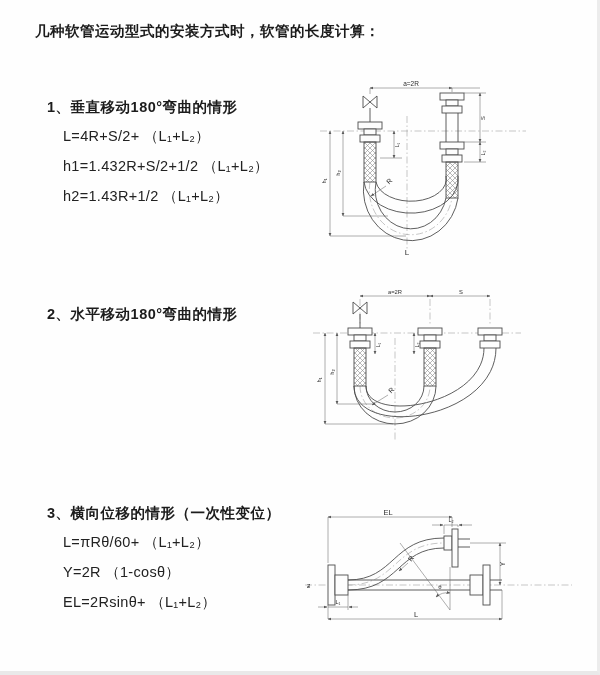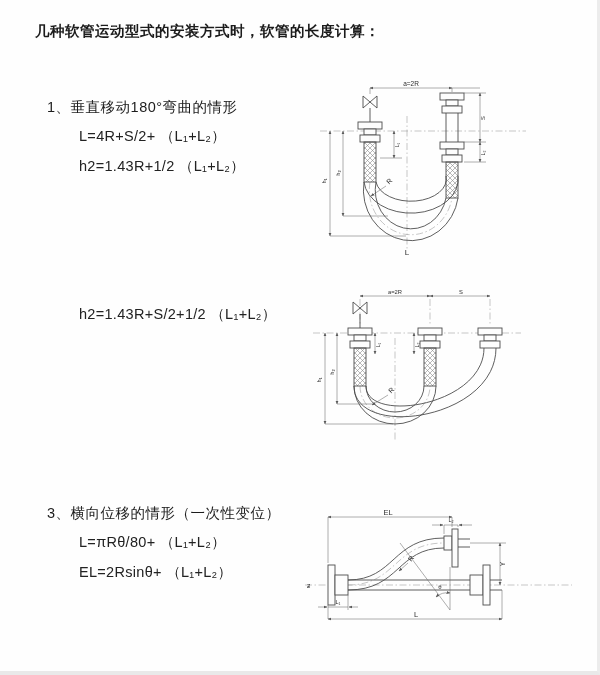--- a/index.html
+++ b/index.html
@@ -2,50 +2,52 @@
 <html><head>
 <meta charset="utf-8">
 <style>
   html,body{margin:0;padding:0;background:#fff;}
   .page{position:relative;width:600px;height:675px;background:#fefefe;
         font-family:"Liberation Sans", sans-serif;overflow:hidden;box-sizing:border-box;
         border-right:3px solid #ececec;border-bottom:4px solid #e9e9e9;padding-left:8px;}
   .title{position:absolute;left:35px;top:22px;font-size:14.5px;font-weight:bold;
          color:#1c1c1c;letter-spacing:.5px;}
   .sec{position:absolute;left:47px;color:#1c1c1c;}
-  .sec .heading{font-size:14.5px;font-weight:normal;letter-spacing:.5px;margin:0 0 10px 0;}
-  .sec .formula{font-size:14.5px;color:#222;margin:0 0 11px 32px;letter-spacing:.3px;}
+  .sec .heading{font-size:14.5px;font-weight:bold;letter-spacing:.5px;margin:0 0 10px 0;}
+  .sec .formula{font-size:14.5px;color:#222;margin:0 0 11px 16px;letter-spacing:.3px;}
   svg.diag{position:absolute;}
   .dw{stroke:#4d4d4d;fill:none;stroke-width:.9;}
   .dim{stroke:#6a6a6a;fill:none;stroke-width:.55;}
   .cl{stroke:#8c8c8c;fill:none;stroke-width:.5;stroke-dasharray:7 2.5 1.5 2.5;}
   .flg{fill:#fdfdfd;stroke:#4d4d4d;stroke-width:.9;}
   .brd{fill:url(#braid);stroke:#4d4d4d;stroke-width:.9;}
   text.dt{fill:#2e2e2e;font-size:6.5px;font-family:"Liberation Sans",sans-serif;}
 </style>
 </head>
 <body>
 
 <div class="page">
 
   <div class="title">几种软管运动型式的安装方式时，软管的长度计算：</div>
 
   <section class="sec" style="top:98px">
     <div class="heading">1、垂直移动180°弯曲的情形</div>
     <div class="formula">L=4R+S/2+ （L₁+L₂）</div>
+    <div class="formula">h1=1.432R+S/2+1/2 （L₁+L₂）</div>
     <div class="formula">h2=1.43R+1/2 （L₁+L₂）</div>
   </section>
 
   <section class="sec" style="top:305px">
-    <div class="formula">h2=1.43R+S/2+1/2 （L₁+L₂）</div>
+    <div class="heading">2、水平移动180°弯曲的情形</div>
   </section>
 
   <section class="sec" style="top:504px">
     <div class="heading">3、横向位移的情形（一次性变位）</div>
-    <div class="formula">L=πRθ/80+ （L₁+L₂）</div>
+    <div class="formula">L=πRθ/60+ （L₁+L₂）</div>
+    <div class="formula">Y=2R （1-cosθ）</div>
     <div class="formula">EL=2Rsinθ+ （L₁+L₂）</div>
   </section>
 
   <svg class="diag" style="left:310px;top:78px" width="220" height="180" viewBox="0 0 220 180">
     <defs>
       <marker id="arr" viewBox="0 0 10 10" refX="9" refY="5" markerWidth="7" markerHeight="7" orient="auto-start-reverse">
         <path d="M0,1 L10,5 L0,9 z" fill="#5a5a5a"></path>
       </marker>
       <pattern id="braid" width="5" height="5" patternUnits="userSpaceOnUse">
         <path d="M0,0 L5,5 M5,0 L0,5" stroke="#8a8a8a" stroke-width="0.6"></path>

